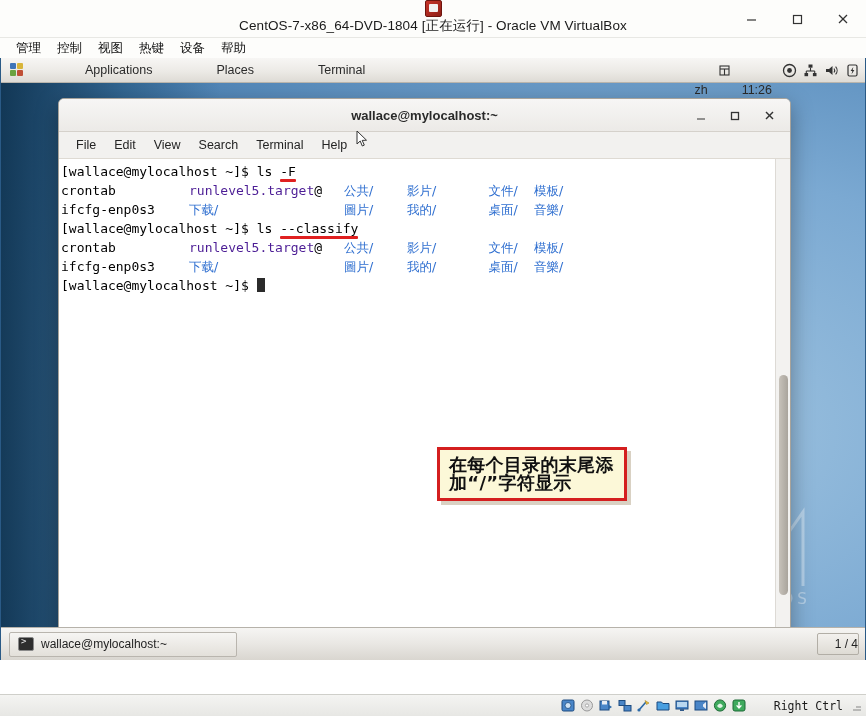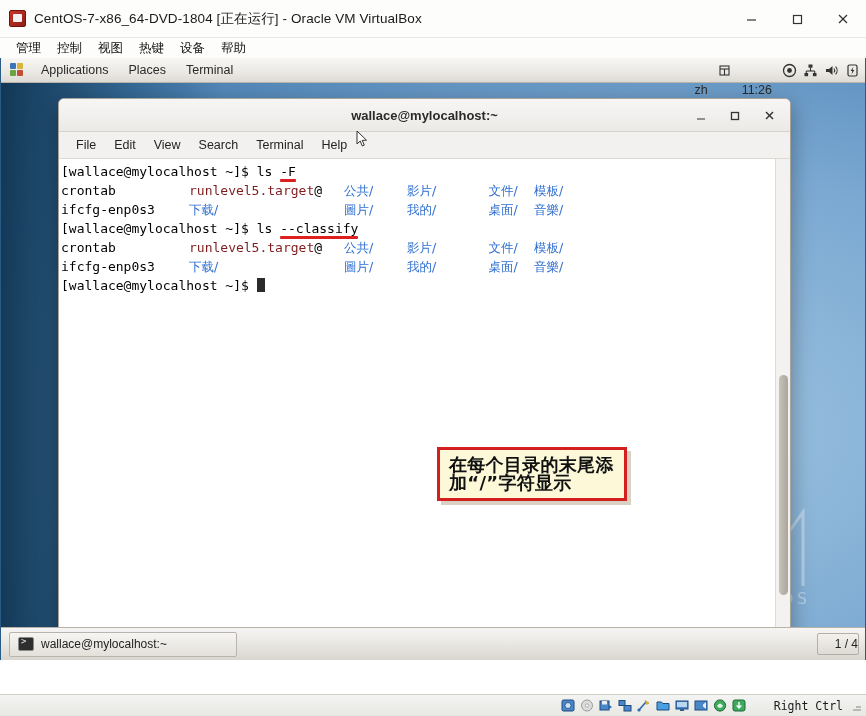--- a/index.html
+++ b/index.html
@@ -9,21 +9,21 @@
     overflow: hidden;
     background: #ffffff;
   }
   #app { position: relative; width: 866px; height: 716px; }
 
   
   .vbox-titlebar {
     position: absolute; left: 0; top: 0; width: 866px; height: 38px;
     background: #fdfdfb;
     border-bottom: 1px solid #e8e8e4;
-    display: flex; align-items: center;
+    display: flex; align-items: center; flex-direction: column;
   }
   .vbox-appicon {
     width: 17px; height: 17px; margin-left: 9px; margin-right: 8px;
     position: relative; flex: none;
     background: linear-gradient(135deg,#c8352a,#8f1f17);
     border: 1px solid #6d140e; border-radius: 2px;
   }
   .vbox-appicon::after {
     content: ""; position: absolute; left: 3px; top: 3px;
     width: 9px; height: 8px; background: #f2f2f2; border-radius: 1px;
@@ -73,21 +73,21 @@
     width: 120px; height: 120px; pointer-events: none;
     opacity: .55;
   }
   .centos-watermark svg { display: block; }
 
   
   .gnome-panel {
     position: absolute; left: 0; top: 0; width: 866px; height: 25px;
     background: linear-gradient(180deg,#f7f6f4 0%, #eceae6 55%, #dedbd5 100%);
     border-bottom: 1px solid #b9b5ad;
-    display: flex; align-items: center;
+    display: flex; align-items: center; gap: 44px;
   }
   .gnome-apps-icon {
     width: 15px; height: 14px; margin-left: 9px; margin-right: 6px;
     position: relative; flex: none;
   }
   .gnome-apps-icon i {
     position: absolute; width: 6px; height: 6px; border-radius: 1px; display: block;
   }
   .gnome-apps-icon i:nth-child(1){ left:0; top:0; background:#3f74b8; }
   .gnome-apps-icon i:nth-child(2){ left:7px; top:0; background:#d8b53a; }
@@ -131,21 +131,21 @@
   }
   .term-menu-item { font-size: 12.5px; color: #242424; padding: 0 9px; }
 
   .term-body {
     flex: 1; position: relative; background: #ffffff; overflow: hidden;
     font-family: "DejaVu Sans Mono", "Liberation Mono", monospace;
     font-size: 13px; line-height: 19px;
   }
   .term-text { position: absolute; left: 2px; top: 3px; right: 16px; }
   .line { white-space: pre; color: #000000; height: 19px; }
-  .c-cyan { color: #7f1d1d; }
+  .c-cyan { color: #4c1d95; }
   .c-blue { color: #2f6fd0; font-family: "DejaVu Sans", sans-serif; font-size: 12.5px; }
   .c-black { color: #000; }
   .cursor {
     display: inline-block; width: 8px; height: 14px;
     background: #2b2b2b; vertical-align: -2px;
   }
   .underline-red {
     position: relative; display: inline-block;
   }
   .underline-red::after {

